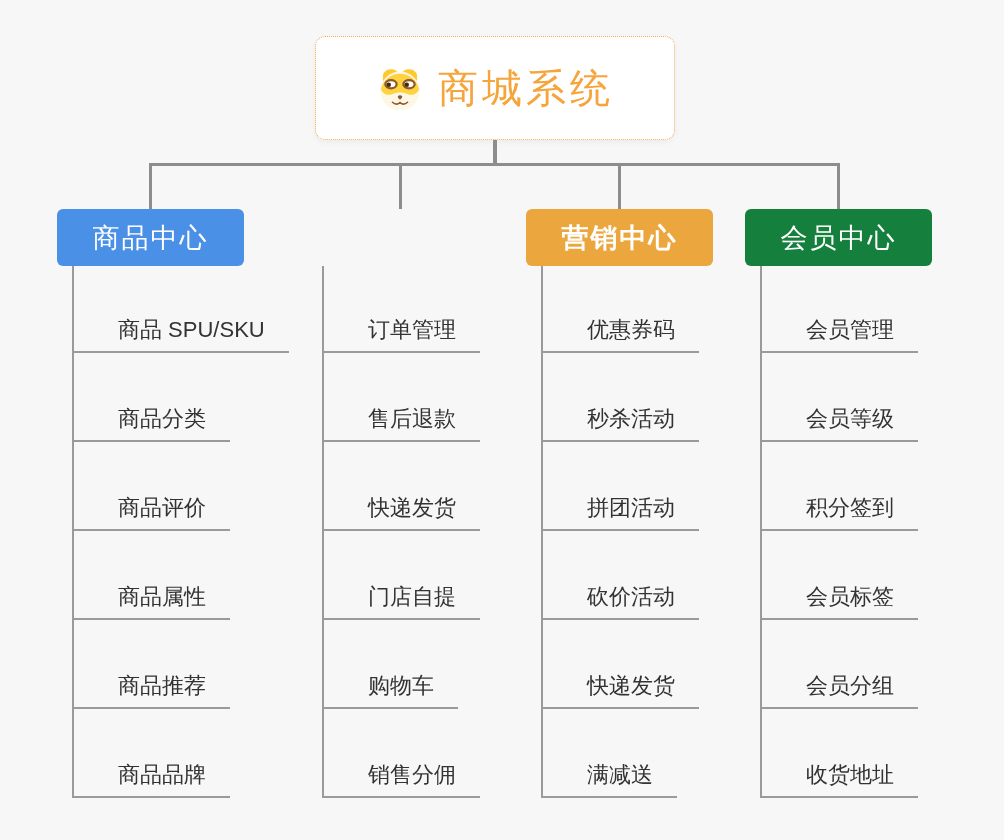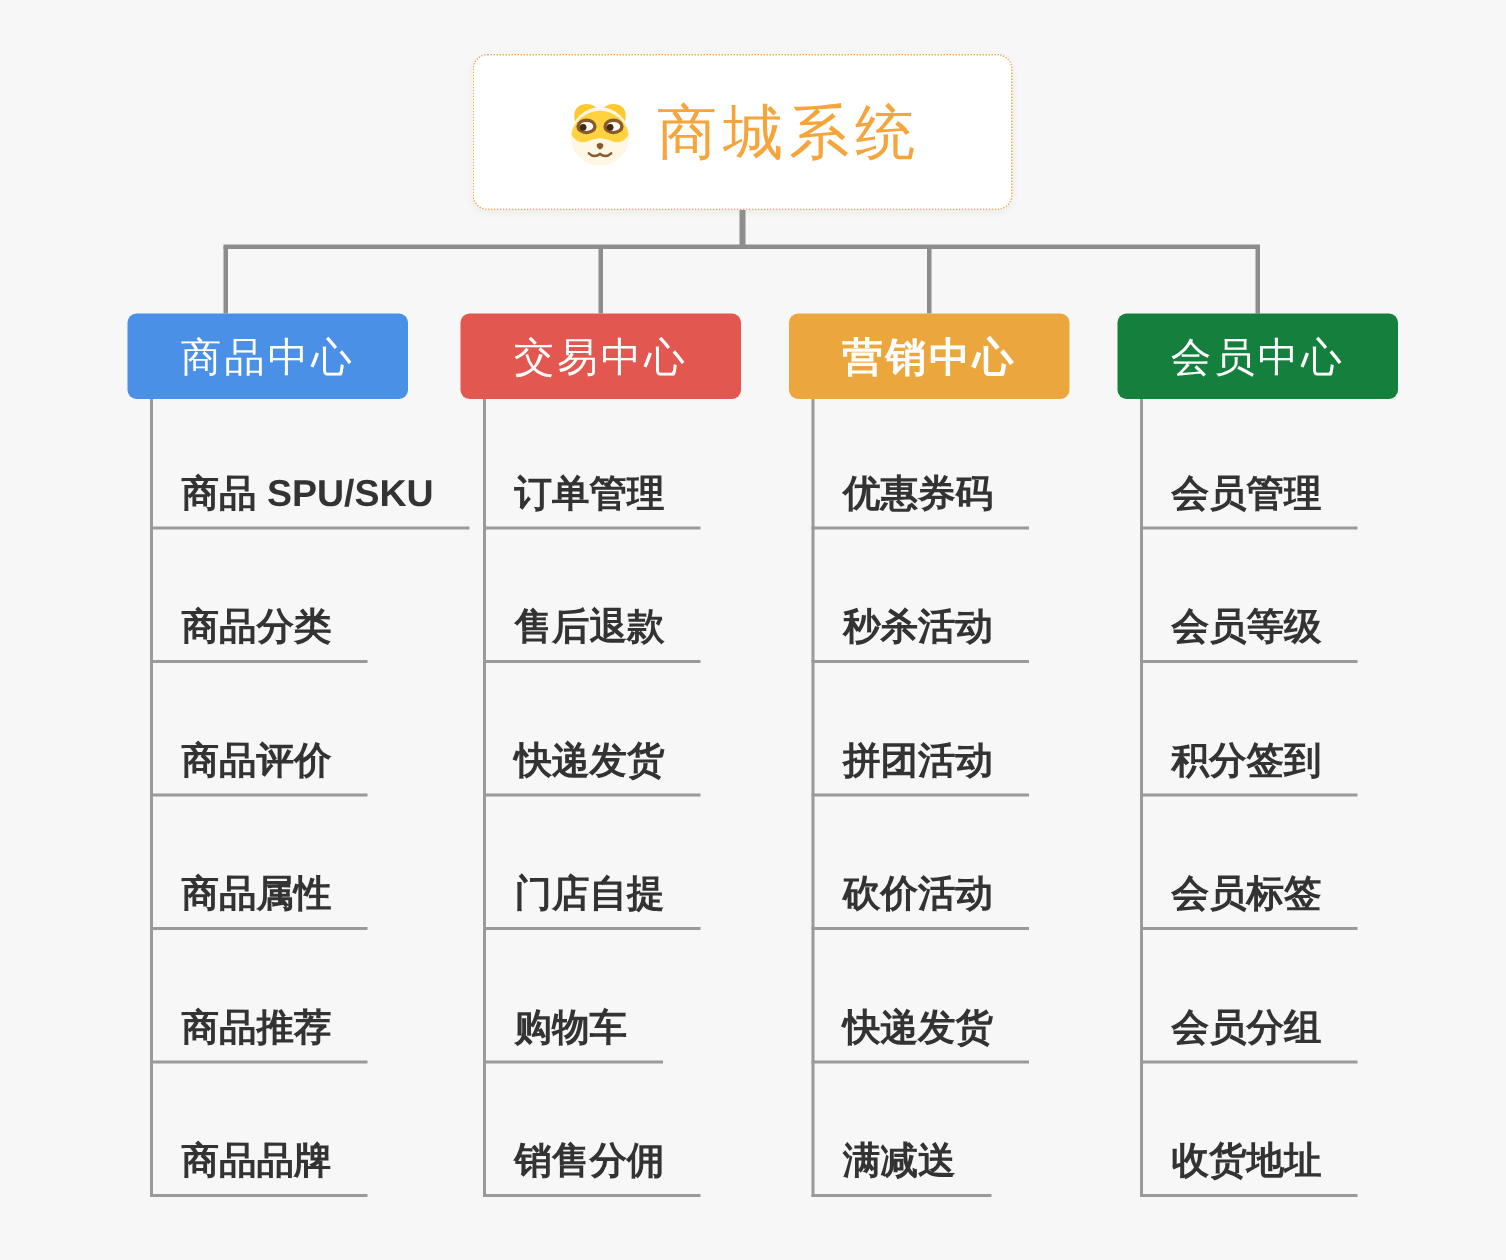--- a/index.html
+++ b/index.html
@@ -24,41 +24,40 @@
   .conn-root-drop{left:493px;top:140px;width:4px;height:24px;}
   .conn-hline{left:149px;top:163px;width:691px;height:3px;}
   .conn-drop{top:164px;width:3px;height:45px;}
   .conn-drop.d0{left:149px;}
   .conn-drop.d1{left:399px;}
   .conn-drop.d2{left:618px;}
   .conn-drop.d3{left:837px;}
 
   
   .branch-col{position:absolute;top:209px;width:260px;}
-  .branch-col.c0{left:57px;margin-left:28px;}
+  .branch-col.c0{left:57px;}
   .branch-col.c1{left:307px;}
   .branch-col.c2{left:526px;}
   .branch-col.c3{left:745px;}
 
   .branch-header{
     width:187px;height:57px;border-radius:6px;
     color:#ffffff;font-size:27px;letter-spacing:2px;
     display:flex;align-items:center;justify-content:center;
     box-sizing:border-box;position:relative;z-index:2;
   }
   .branch-trunk{position:absolute;left:15px;top:57px;width:2px;height:532px;background:#9a9a9a;}
 
   .leaf{
     position:absolute;left:15px;height:46px;
     display:flex;align-items:flex-end;
-    padding:0 24px 6px 21px;
+    padding:0 24px 6px 46px;
     border-bottom:2px solid #9a9a9a;
-    font-size:25px;color:#333333;white-space:nowrap;
+    font-size:22px;color:#333333;white-space:nowrap;
     box-sizing:border-box;
-    font-weight:bold;
   }
   .leaf.r0{top:98px;}
   .leaf.r1{top:187px;}
   .leaf.r2{top:276px;}
   .leaf.r3{top:365px;}
   .leaf.r4{top:454px;}
   .leaf.r5{top:543px;}
 </style>
 </head>
 <body>
@@ -93,21 +92,20 @@
     <div class="branch-trunk"></div>
     <div class="leaf r0">商品 SPU/SKU</div>
     <div class="leaf r1">商品分类</div>
     <div class="leaf r2">商品评价</div>
     <div class="leaf r3">商品属性</div>
     <div class="leaf r4">商品推荐</div>
     <div class="leaf r5">商品品牌</div>
   </div>
 
   <div class="branch-col c1">
-    <div class="branch-header" style="background: rgb(226, 87, 80);">交易中心</div>
     <div class="branch-trunk"></div>
     <div class="leaf r0">订单管理</div>
     <div class="leaf r1">售后退款</div>
     <div class="leaf r2">快递发货</div>
     <div class="leaf r3">门店自提</div>
     <div class="leaf r4">购物车</div>
     <div class="leaf r5">销售分佣</div>
   </div>
 
   <div class="branch-col c2">

